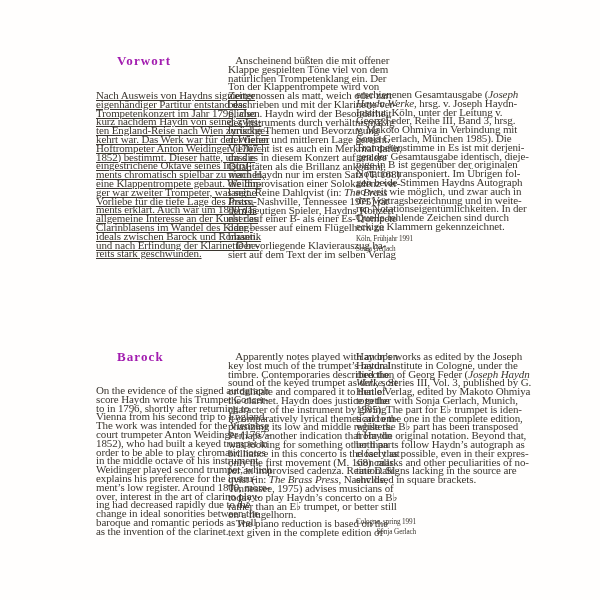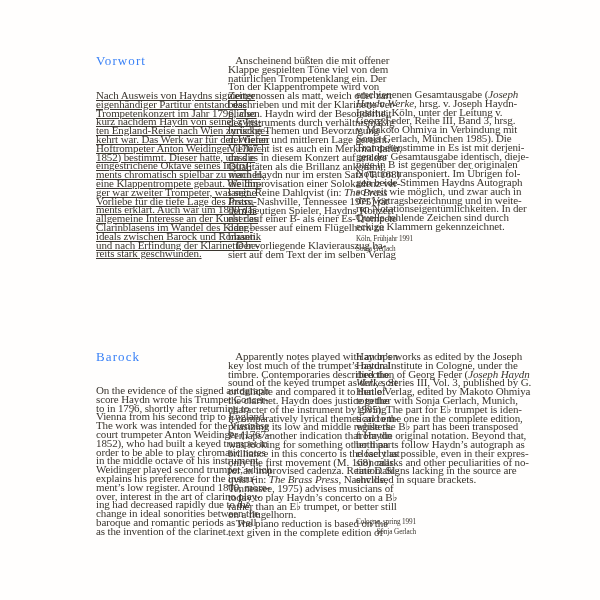--- a/index.html
+++ b/index.html
@@ -12,22 +12,23 @@
     position: relative;
     width: 600px; height: 600px;
     background: #fffefd;
     color: #3a352e;
     overflow: hidden;
   }
   .heading {
     position: absolute;
     font-size: 13px;
     letter-spacing: 1.1px;
-    font-weight: normal;
-    color: #3b82f6;
+    font-weight: bold;
+    color: #a21caf;
+    margin-left: 21px;
   }
   .col {
     position: absolute;
     width: 128px;
     font-size: 11px;
     line-height: 8.8px;
     letter-spacing: -0.12px;
     white-space: pre;
     color: #3a352e;
   }

